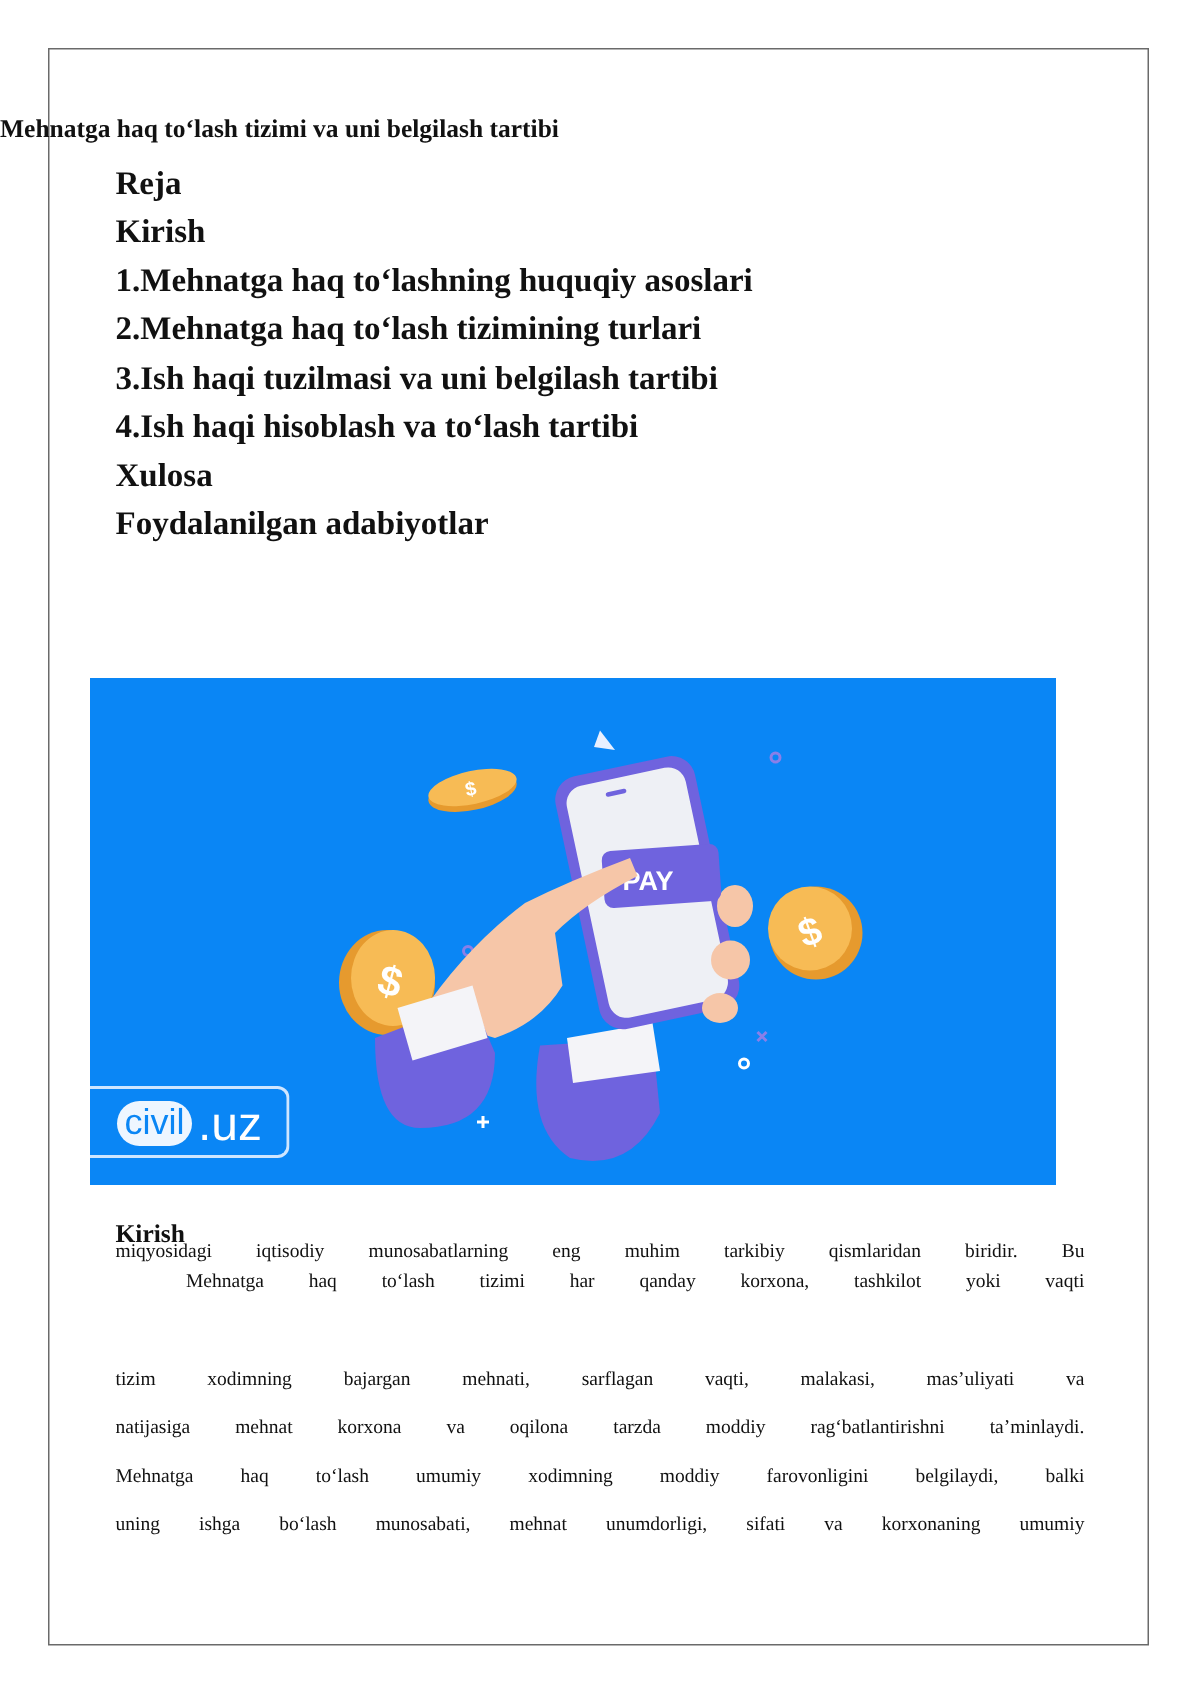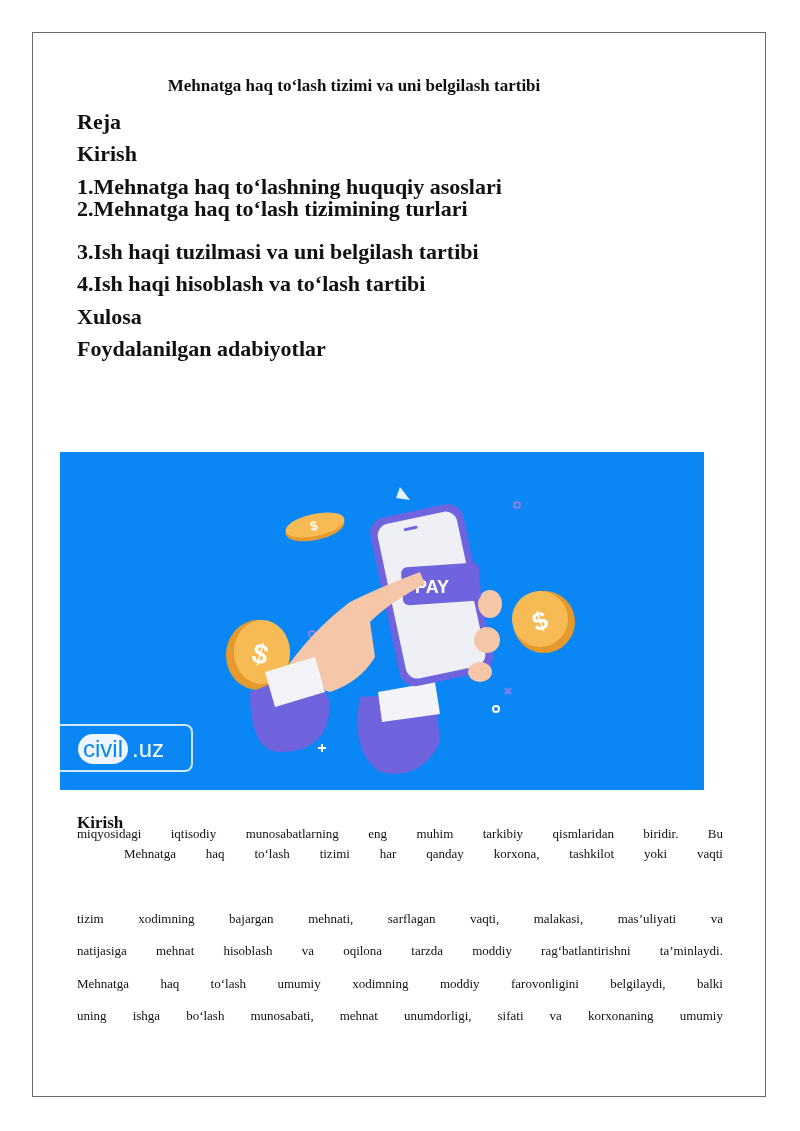--- a/index.html
+++ b/index.html
@@ -1,38 +1,38 @@
 <!DOCTYPE html>
 <html><head>
 <meta charset="utf-8">
 <style>
   html, body { margin: 0; padding: 0; background: #ffffff; }
   body { width: 800px; height: 1131px; position: relative; overflow: hidden; font-family: "Liberation Serif", serif; color: #111; }
   .page-frame { position: absolute; left: 32px; top: 32px; width: 734px; height: 1065px; border: 1.5px solid #6a6a6a; box-sizing: border-box; }
-  .title { position: absolute; left: 0; width: 708px; top: 76px; text-align: center; font-weight: bold; font-size: 17px; }
+  .title { position: absolute; left: 0; width: 708px; top: 76px; text-align: left; font-weight: bold; font-size: 17px; }
   .toc-line { position: absolute; left: 77px; font-weight: bold; font-size: 22px; white-space: nowrap; }
   .banner { position: absolute; left: 60px; top: 452px; width: 644px; height: 338px; background: #0a86f5; overflow: hidden; }
   .section-heading { position: absolute; left: 77px; top: 813px; font-weight: bold; font-size: 17px; }
   .para-line { position: absolute; left: 77px; width: 646px; font-size: 13px; display: flex; justify-content: space-between; white-space: nowrap; }
   .para-line.indent { left: 124px; width: 599px; }
   .logo-box { position: absolute; left: 0px; top: 272px; width: 133px; height: 48px; border: 2px solid #cfe6ff; border-left: none; border-radius: 0 8px 8px 0; box-sizing: border-box; }
   .logo-civil { position: absolute; left: 18px; top: 282px; background: #eef6ff; color: #0a86f5; font-family: "Liberation Sans", sans-serif; font-size: 24px; padding: 0 5px; border-radius: 15px; line-height: 30px; }
-  .logo-uz { position: absolute; left: 72px; top: 282px; color: #ffffff; font-family: "Liberation Sans", sans-serif; font-size: 24px; line-height: 30px; }
+  .logo-uz { position: absolute; left: 72px; top: 282px; color: #ffffff; font-family: "Liberation Sans", sans-serif; font-size: 32px; line-height: 30px; }
 </style>
 </head>
 <body>
 
 <div class="page-frame"></div>
 
 <div class="title">Mehnatga haq to‘lash tizimi va uni belgilash tartibi</div>
 
 <div class="toc-line" style="top:109px">Reja</div>
 <div class="toc-line" style="top:141px">Kirish</div>
 <div class="toc-line" style="top:174px">1.Mehnatga haq to‘lashning huquqiy asoslari</div>
-<div class="toc-line" style="top:196px">2.Mehnatga haq to‘lash tizimining turlari</div>
+<div class="toc-line" style="top:206px">2.Mehnatga haq to‘lash tizimining turlari</div>
 <div class="toc-line" style="top:239px">3.Ish haqi tuzilmasi va uni belgilash tartibi</div>
 <div class="toc-line" style="top:271px">4.Ish haqi hisoblash va to‘lash tartibi</div>
 <div class="toc-line" style="top:304px">Xulosa</div>
 <div class="toc-line" style="top:336px">Foydalanilgan adabiyotlar</div>
 
 <div class="banner">
   <svg width="644" height="338" viewBox="0 0 644 338">
 
     <path d="M340 35 L350 48 L336 46 Z" fill="#e8f0ff"></path>
     <circle cx="457" cy="53" r="3" fill="none" stroke="#8a7fe8" stroke-width="2"></circle>
@@ -106,21 +106,21 @@
     <span>mehnati,</span>
     <span>sarflagan</span>
     <span>vaqti,</span>
     <span>malakasi,</span>
     <span>mas’uliyati</span>
     <span>va</span>
   </div>
 <div class="para-line" style="top:943px">
     <span>natijasiga</span>
     <span>mehnat</span>
-    <span>hisoblash</span>
+    <span>korxona</span>
     <span>va</span>
     <span>oqilona</span>
     <span>tarzda</span>
     <span>moddiy</span>
     <span>rag‘batlantirishni</span>
     <span>ta’minlaydi.</span>
   </div>
 <div class="para-line" style="top:976px">
     <span>Mehnatga</span>
     <span>haq</span>

